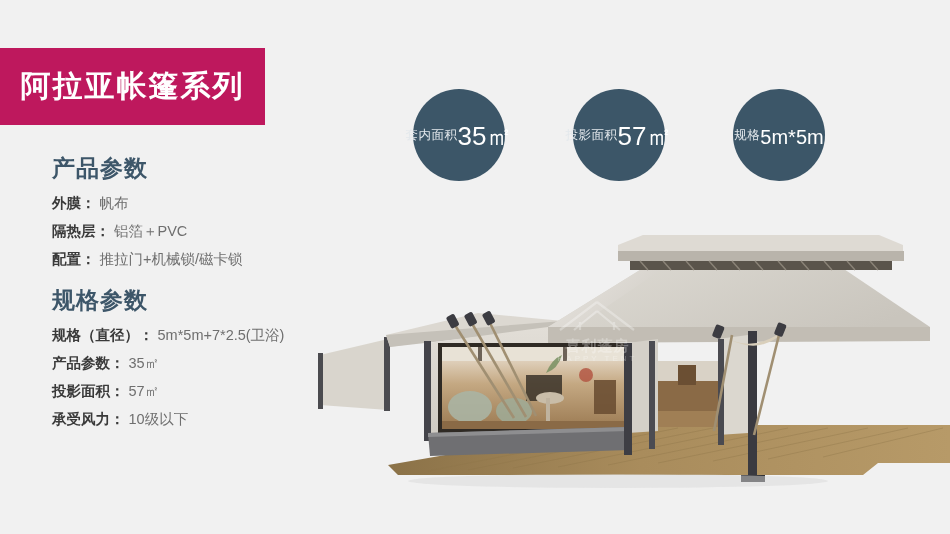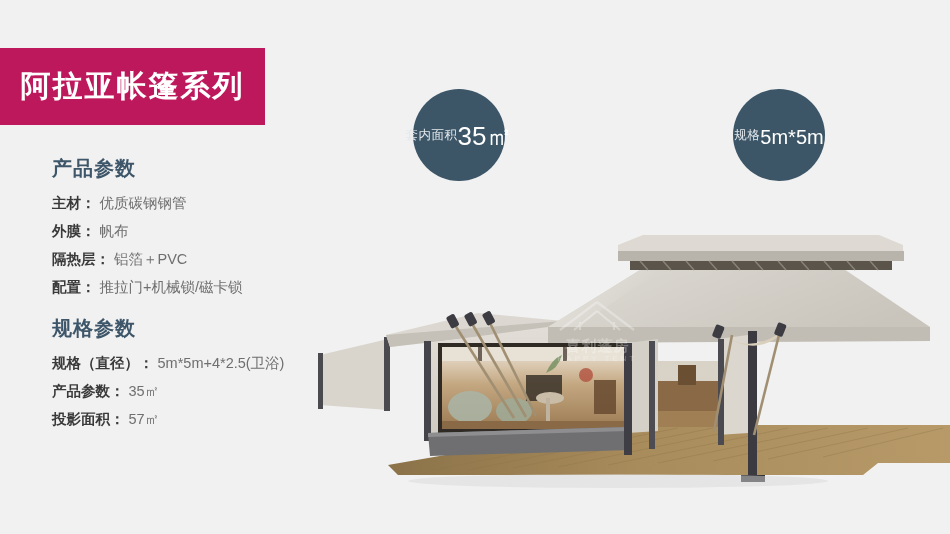--- a/index.html
+++ b/index.html
@@ -41,21 +41,21 @@
 
   
   .spec-panel {
     position: absolute;
     left: 52px;
     top: 155px;
     width: 290px;
   }
   .section-heading {
     color: #3d5669;
-    font-size: 20px;
+    font-size: 23px;
     font-weight: bold;
     letter-spacing: 1px;
     margin: 0 0 8px 0;
     line-height: 26px;
   }
   .param-list {
     list-style: none;
     margin: 0 0 0 0;
     padding: 0;
   }
@@ -164,58 +164,62 @@
 
   <div class="title-banner">
     <span class="title-text">阿拉亚帐篷系列</span>
   </div>
 
   <div class="spec-panel">
 
     <div class="section-heading">产品参数</div>
     <ul class="param-list">
       <li class="param-row">
-        <span class="param-label">主材：</span>
-        <span class="param-value">优质碳钢钢管</span>
-      </li>
-      <li class="param-row">
         <span class="param-label">外膜：</span>
         <span class="param-value">帆布</span>
       </li>
       <li class="param-row">
         <span class="param-label">隔热层：</span>
         <span class="param-value">铝箔＋PVC</span>
       </li>
       <li class="param-row">
         <span class="param-label">配置：</span>
         <span class="param-value">推拉门+机械锁/磁卡锁</span>
       </li>
     </ul>
 
     <div class="section-heading second">规格参数</div>
     <ul class="param-list">
       <li class="param-row">
         <span class="param-label">规格（直径）：</span>
-        <span class="param-value">5m*5m+4*2.5(卫浴)</span>
+        <span class="param-value">5m*5m+7*2.5(卫浴)</span>
       </li>
       <li class="param-row">
         <span class="param-label">产品参数：</span>
         <span class="param-value">35㎡</span>
       </li>
       <li class="param-row">
         <span class="param-label">投影面积：</span>
         <span class="param-value">57㎡</span>
+      </li>
+      <li class="param-row">
+        <span class="param-label">承受风力：</span>
+        <span class="param-value">10级以下</span>
       </li>
     </ul>
   </div>
 
   <div class="stat-circles">
     <div class="stat-circle c1">
       <span class="stat-label">套内面积</span>
       <span class="stat-value">35㎡</span>
+    </div>
+    <div class="stat-circle c2">
+      <span class="stat-label">投影面积</span>
+      <span class="stat-value">57㎡</span>
     </div>
     <div class="stat-circle c3">
       <span class="stat-label">规格</span>
       <span class="stat-value">5m*5m</span>
     </div>
   </div>
 
   <div class="tent-photo">
     <svg width="632" height="260" viewBox="0 0 632 260" xmlns="http://www.w3.org/2000/svg">
       <defs>

